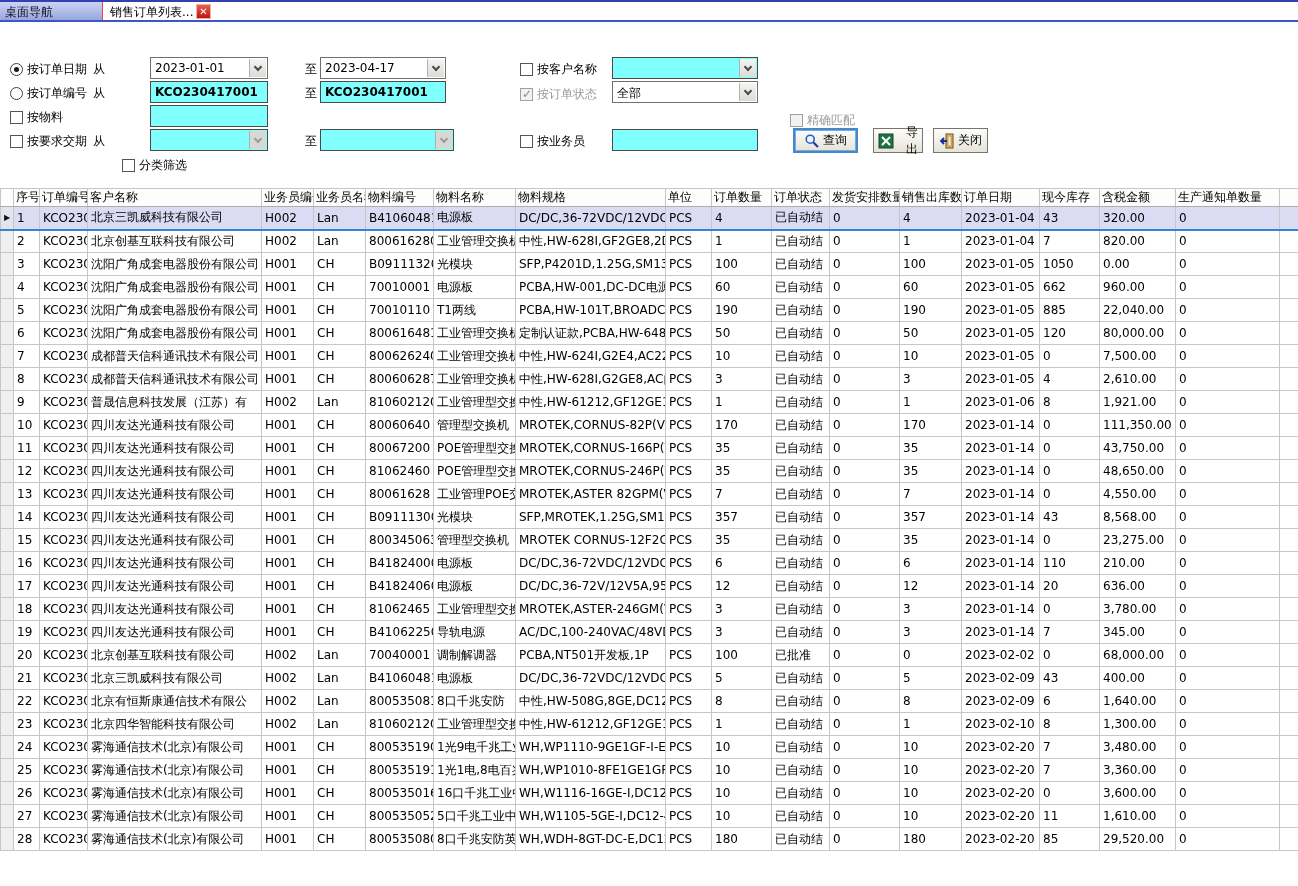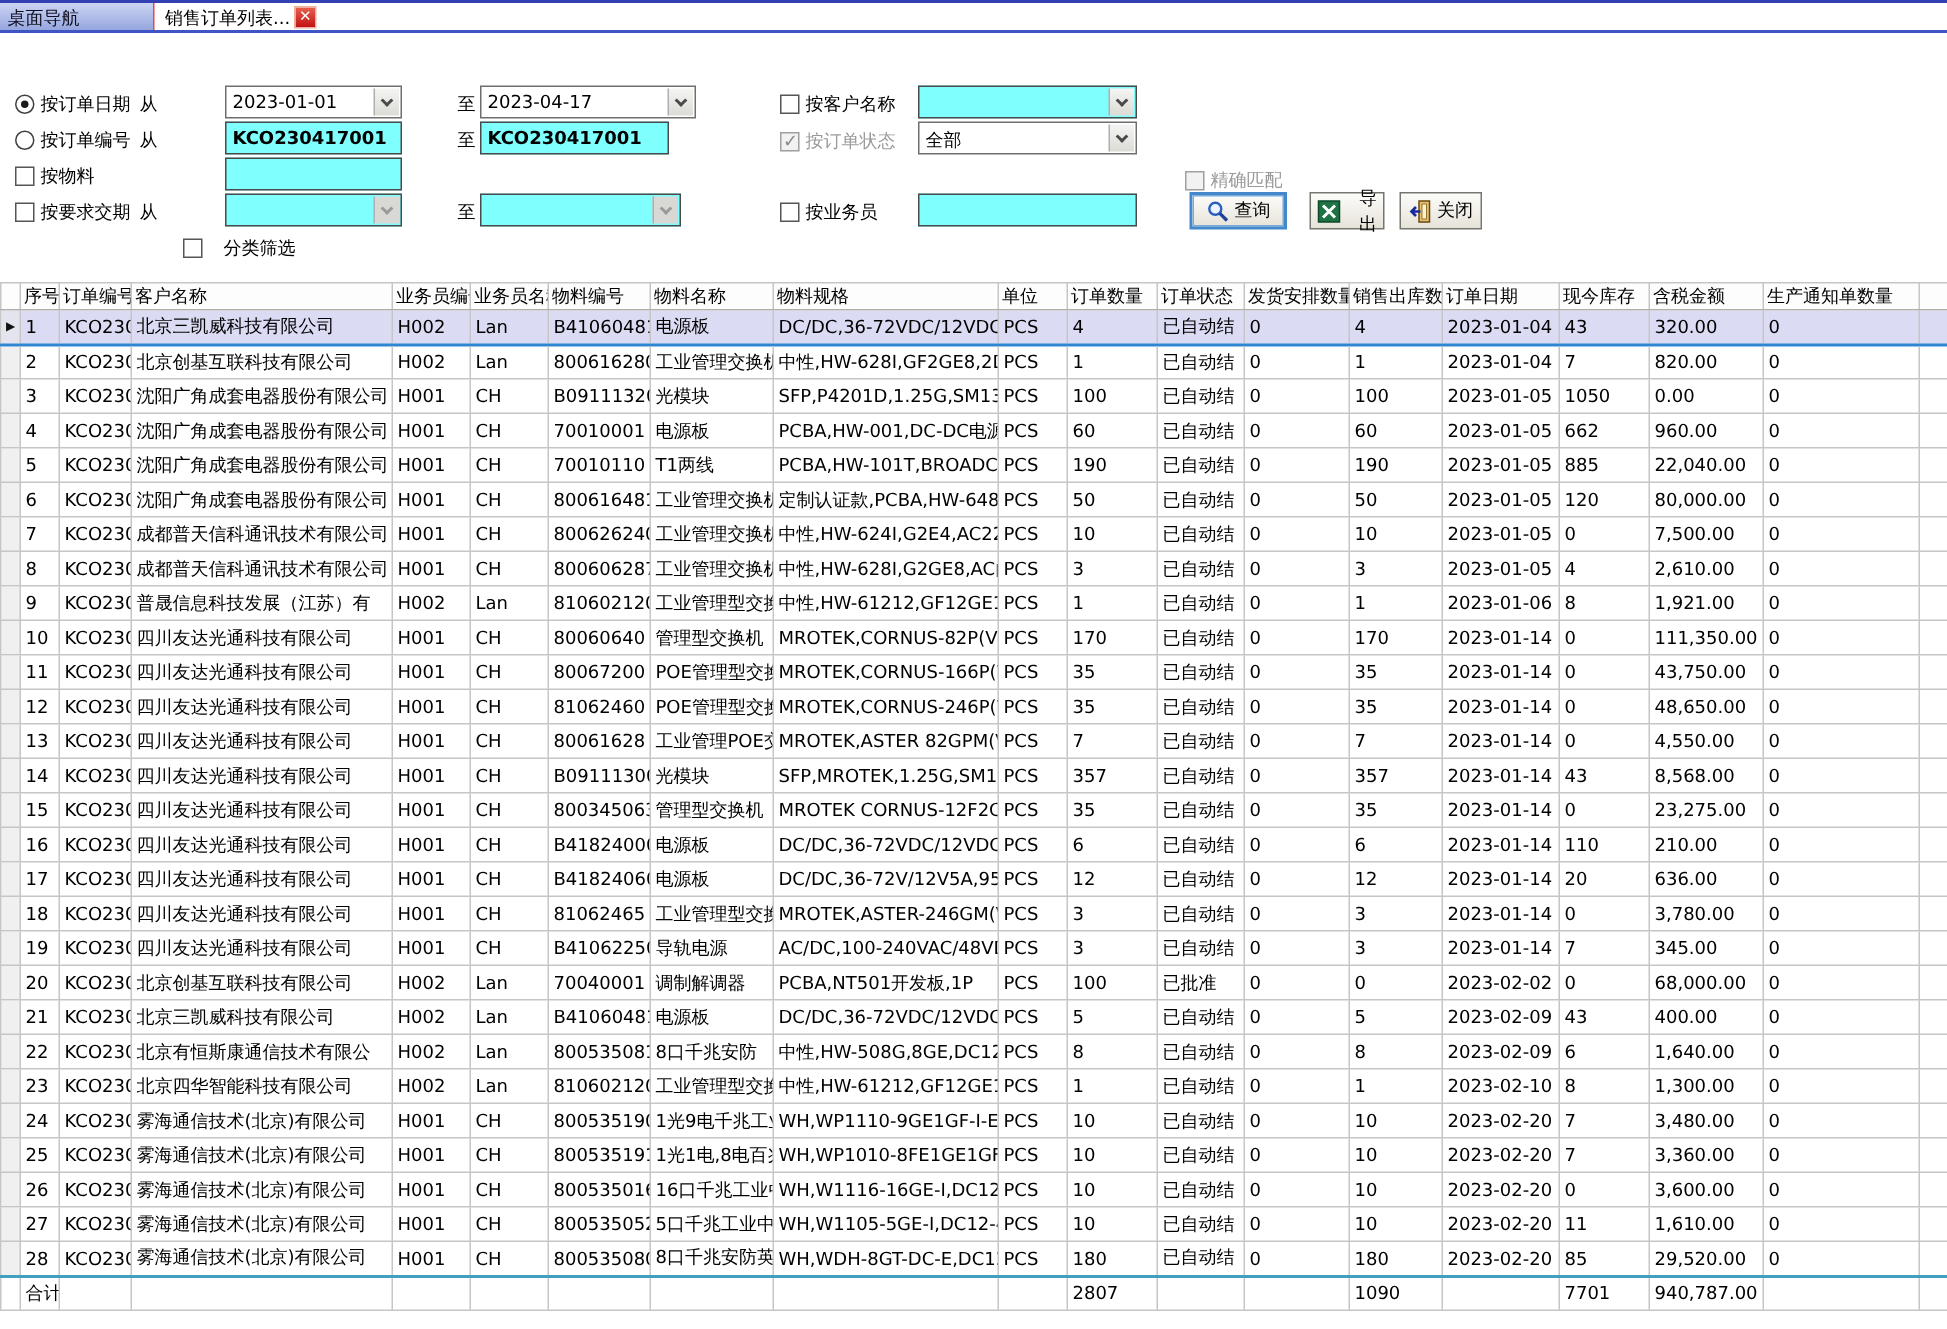--- a/index.html
+++ b/index.html
@@ -70,21 +70,21 @@
   <span class="radio checked" style="left:10px;top:63px;"></span>
   <span class="lbl" style="left:27px;top:61px;">按订单日期</span>
   <span class="lbl" style="left:93px;top:61px;">从</span>
   <div class="field" style="left:150px;top:57px;width:118px;">
     <span>2023-01-01</span>
     <span class="arrowbtn">
         <span class="chev"></span>
       </span>
   </div>
   <span class="lbl" style="left:305px;top:61px;">至</span>
-  <div class="field" style="left:320px;top:57px;width:144px;">
+  <div class="field" style="left:320px;top:57px;width:126px;">
     <span>2023-04-17</span>
     <span class="arrowbtn">
         <span class="chev"></span>
       </span>
   </div>
 
   <span class="radio" style="left:10px;top:87px;"></span>
   <span class="lbl" style="left:27px;top:85px;">按订单编号</span>
   <span class="lbl" style="left:93px;top:85px;">从</span>
   <div class="field cyan noarrow" style="left:150px;top:81px;width:118px;">
@@ -112,21 +112,21 @@
   </div>
   <span class="lbl" style="left:305px;top:133px;">至</span>
   <div class="field cyan" style="left:320px;top:129px;width:134px;">
     <span></span>
     <span class="arrowbtn disabled">
         <span class="chev"></span>
       </span>
   </div>
 
   <span class="cb" style="left:122px;top:159px;"></span>
-  <span class="lbl" style="left:149px;top:157px;">分类筛选</span>
+  <span class="lbl" style="left:139px;top:157px;">分类筛选</span>
 
   <span class="cb" style="left:520px;top:63px;"></span>
   <span class="lbl" style="left:537px;top:61px;">按客户名称</span>
   <div class="field cyan" style="left:612px;top:57px;width:146px;">
     <span></span>
     <span class="arrowbtn">
         <span class="chev"></span>
       </span>
   </div>
 
@@ -800,36 +800,15 @@
           <td>180</td>
           <td>已自动结</td>
           <td>0</td>
           <td>180</td>
           <td>2023-02-20</td>
           <td>85</td>
           <td>29,520.00</td>
           <td>0</td>
           <td></td>
         </tr>
-        <tr class="totals">
-          <td class="sel"></td>
-          <td>合计</td>
-          <td></td>
-          <td></td>
-          <td></td>
-          <td></td>
-          <td></td>
-          <td></td>
-          <td></td>
-          <td></td>
-          <td>2807</td>
-          <td></td>
-          <td></td>
-          <td>1090</td>
-          <td></td>
-          <td>7701</td>
-          <td>940,787.00</td>
-          <td></td>
-          <td></td>
-        </tr>
       </tbody>
     </table>
 </div>
 
 </body></html>

